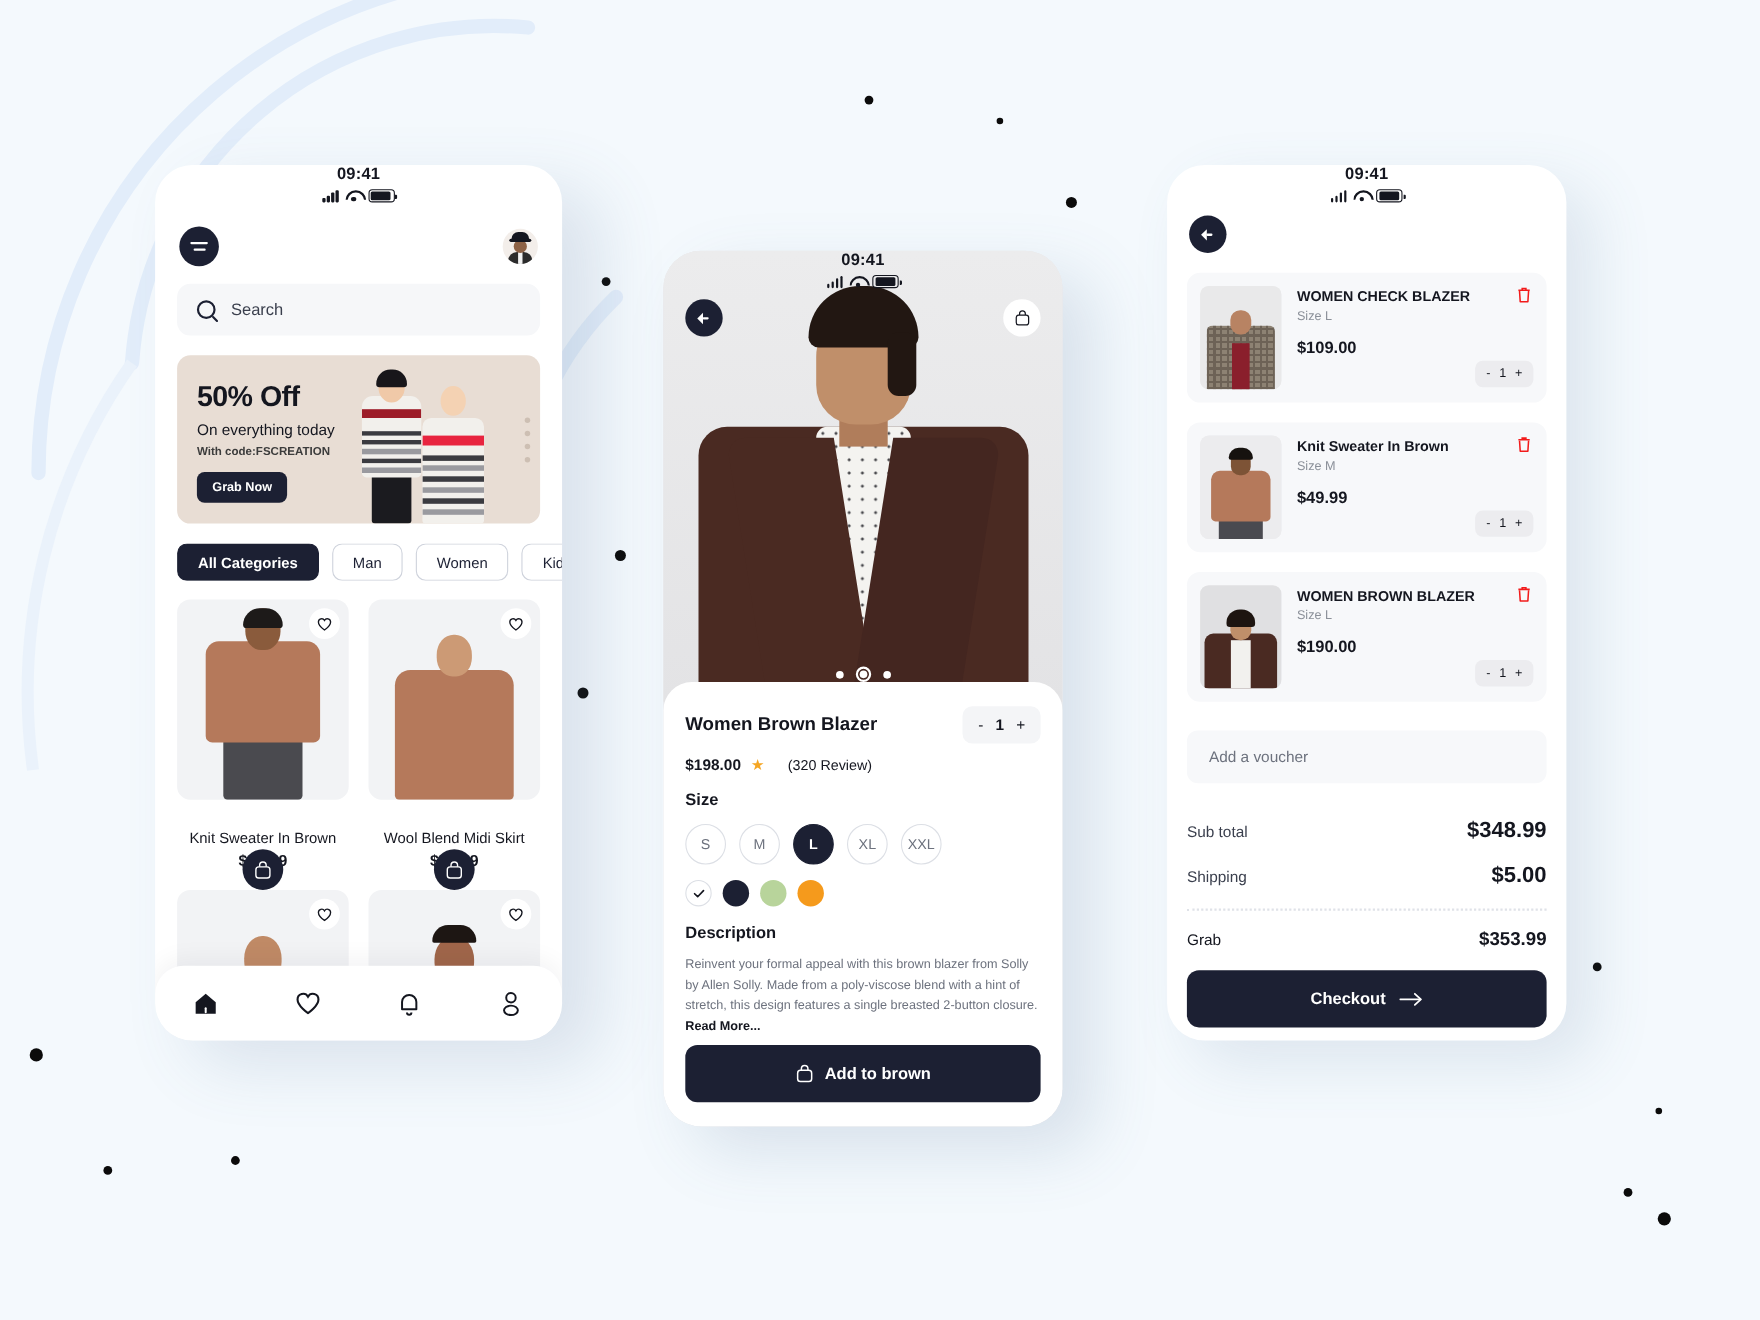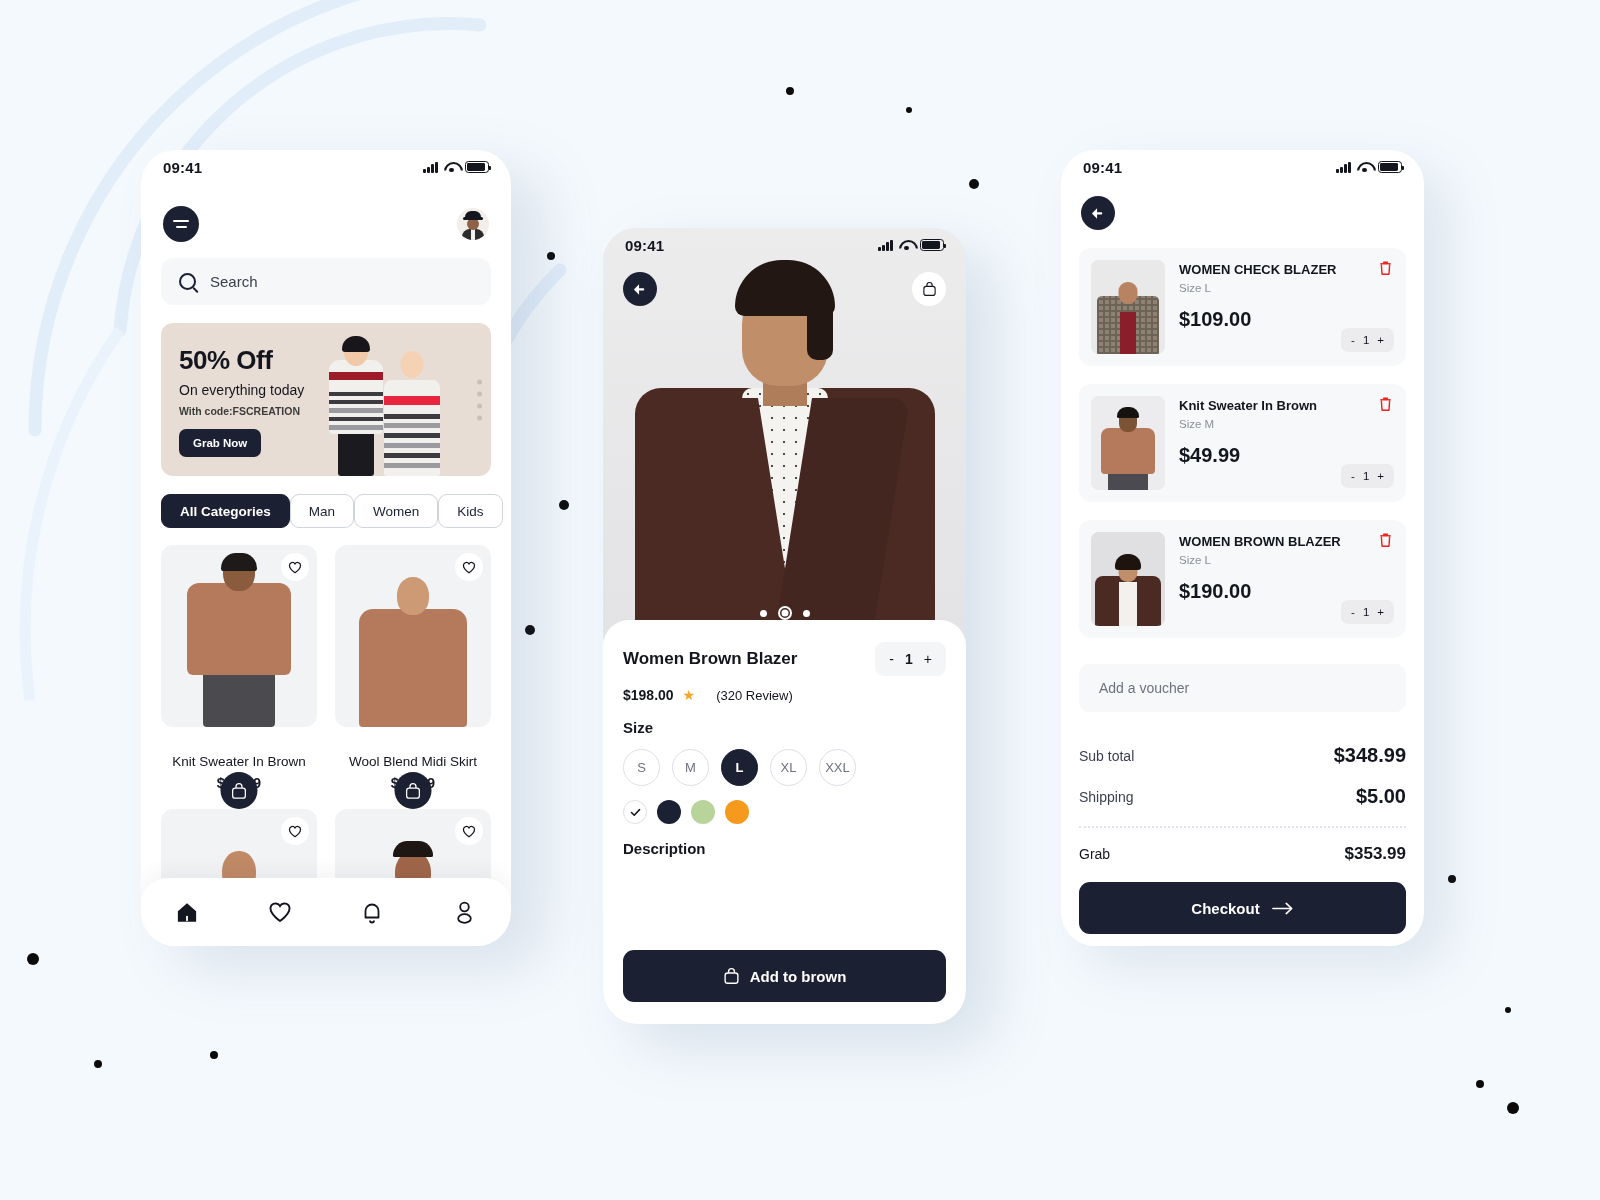--- a/index.html
+++ b/index.html
@@ -20,20 +20,21 @@
     background: #ffffff;
     border-radius: 34px;
     overflow: hidden;
   }
   .statusbar {
     display: flex; align-items: center; justify-content: space-between;
     padding: 0 22px;
     height: 34px;
     font-size: 15px; font-weight: bold; color: #14161f;
     letter-spacing: .2px;
+    flex-direction: column;
   }
   .sb-right { display: flex; align-items: center; gap: 6px; }
   .sig { display: flex; align-items: flex-end; gap: 1.5px; height: 11px; }
   .sig i { display:block; width: 2.6px; background: #14161f; border-radius: 1px; }
   .sig i:nth-child(1){height:4px} .sig i:nth-child(2){height:6px}
   .sig i:nth-child(3){height:8.5px} .sig i:nth-child(4){height:11px}
   .wifi { width: 15px; height: 11px; position: relative; }
   .wifi::before{
     content:''; position:absolute; left:0; top:0; width:15px;height:15px;
     border:2.3px solid #14161f; border-radius:50%;
@@ -93,21 +94,21 @@
   .m1{left:6px;width:66px;height:142px;}
   .m2{left:60px;width:70px;height:132px;}
   .m-head{position:absolute;left:50%;transform:translateX(-50%);border-radius:50%;}
   .m-hair{position:absolute;left:50%;transform:translateX(-50%);}
   .m-torso{position:absolute;left:50%;transform:translateX(-50%);overflow:hidden;}
   .stripe{position:absolute;left:0;right:0;}
   .m-legs{position:absolute;left:50%;transform:translateX(-50%);background:#1b1b1f;border-radius:3px;}
   .ban-dots{position:absolute;right:9px;top:50%;transform:translateY(-50%);display:flex;flex-direction:column;gap:7px;z-index:3;}
   .ban-dots i{width:5px;height:5px;border-radius:50%;background:#cdbfb3;display:block;}
 
-  .cats { display:flex; gap:0; margin: 18px 0 0 20px; overflow:hidden; }
+  .cats { display:flex; gap:12px; margin: 18px 0 0 20px; overflow:hidden; }
   .chip {
     flex:none; height:34px; padding:0 18px; border-radius:9px; border:1.3px solid #cfd3dc;
     display:flex;align-items:center;justify-content:center;
     font-size:13.5px; color:#1c2033; background:#fff; cursor:pointer; white-space:nowrap;
   }
   .chip.active { background:#1c2033; color:#fff; border-color:#1c2033; font-weight:bold; }
 
   .grid { display:grid; grid-template-columns: 1fr 1fr; gap: 18px; padding: 17px 20px 0; }
   .pcard { position:relative; }
   .pimg {
@@ -194,21 +195,21 @@
   .cart-head{ display:flex; align-items:center; padding: 12px 20px 0; position:relative;}
   .cart-title{ position:absolute; left:0;right:0; text-align:center; font-size:19px; font-weight:bold; color:#14161f; pointer-events:none;}
   .citem{
     margin: 18px 18px 0; background:#f7f8fa; border-radius:12px;
     display:flex; gap:14px; padding:12px; position:relative;
   }
   .cimg{ width:74px;height:94px;border-radius:8px; background:#ececee; overflow:hidden; position:relative; flex:none;}
   .cbody{ flex:1; min-width:0; padding-top:2px;}
   .cname{ font-size:13px; font-weight:bold; color:#14161f;}
   .csize{ font-size:11.5px; color:#8b9099; margin-top:5px;}
-  .cprice{ font-size:20px; font-weight:bold; color:#14161f; margin-top:14px;}
+  .cprice{ font-size:15px; font-weight:bold; color:#14161f; margin-top:14px;}
   .trash{ position:absolute; right:13px; top:12px; cursor:pointer;}
   .cstep{
     position:absolute; right:12px; bottom:14px; background:#ececef; border-radius:7px;
     height:24px; padding:0 10px; display:flex;align-items:center;gap:8px;font-size:11.5px;color:#14161f;cursor:pointer;
   }
   .voucher{
     margin: 26px 18px 0; height:48px; background:#f7f8fa; border-radius:10px;
     display:flex; align-items:center; padding: 0 20px; font-size:14px; color:#6d727e; cursor:text;
   }
   .totals{ margin: 32px 18px 0; }
@@ -539,20 +540,21 @@
         <svg width="11" height="9" viewBox="0 0 12 10" fill="none" stroke="#14161f" stroke-width="1.7" stroke-linecap="round" stroke-linejoin="round">
             <path d="M1.5 5 4.6 8 10.5 1.8"></path>
           </svg>
       </div>
       <div class="sw" style="background:#1c2033"></div>
       <div class="sw" style="background:#b8d49b"></div>
       <div class="sw" style="background:#f59a1c"></div>
     </div>
 
     <div class="pd-sec">Description</div>
+    <div class="pd-desc"><span>Reinvent your formal appeal with this brown blazer from Solly by Allen Solly. Made from a poly-viscose blend with a hint of stretch, this design features a single breasted 2-button closure. </span><b>Read More...</b></div>
 
     <div class="addcart">
       <svg width="17" height="18" viewBox="0 0 20 21" fill="none" stroke="#fff" stroke-width="1.6">
           <rect x="2.5" y="7" width="15" height="12" rx="3"></rect>
           <path d="M6.5 7V5.4a3.5 3.5 0 0 1 7 0V7"></path>
         </svg>
       <span>Add to brown</span>
     </div>
   </div>
 </div>

